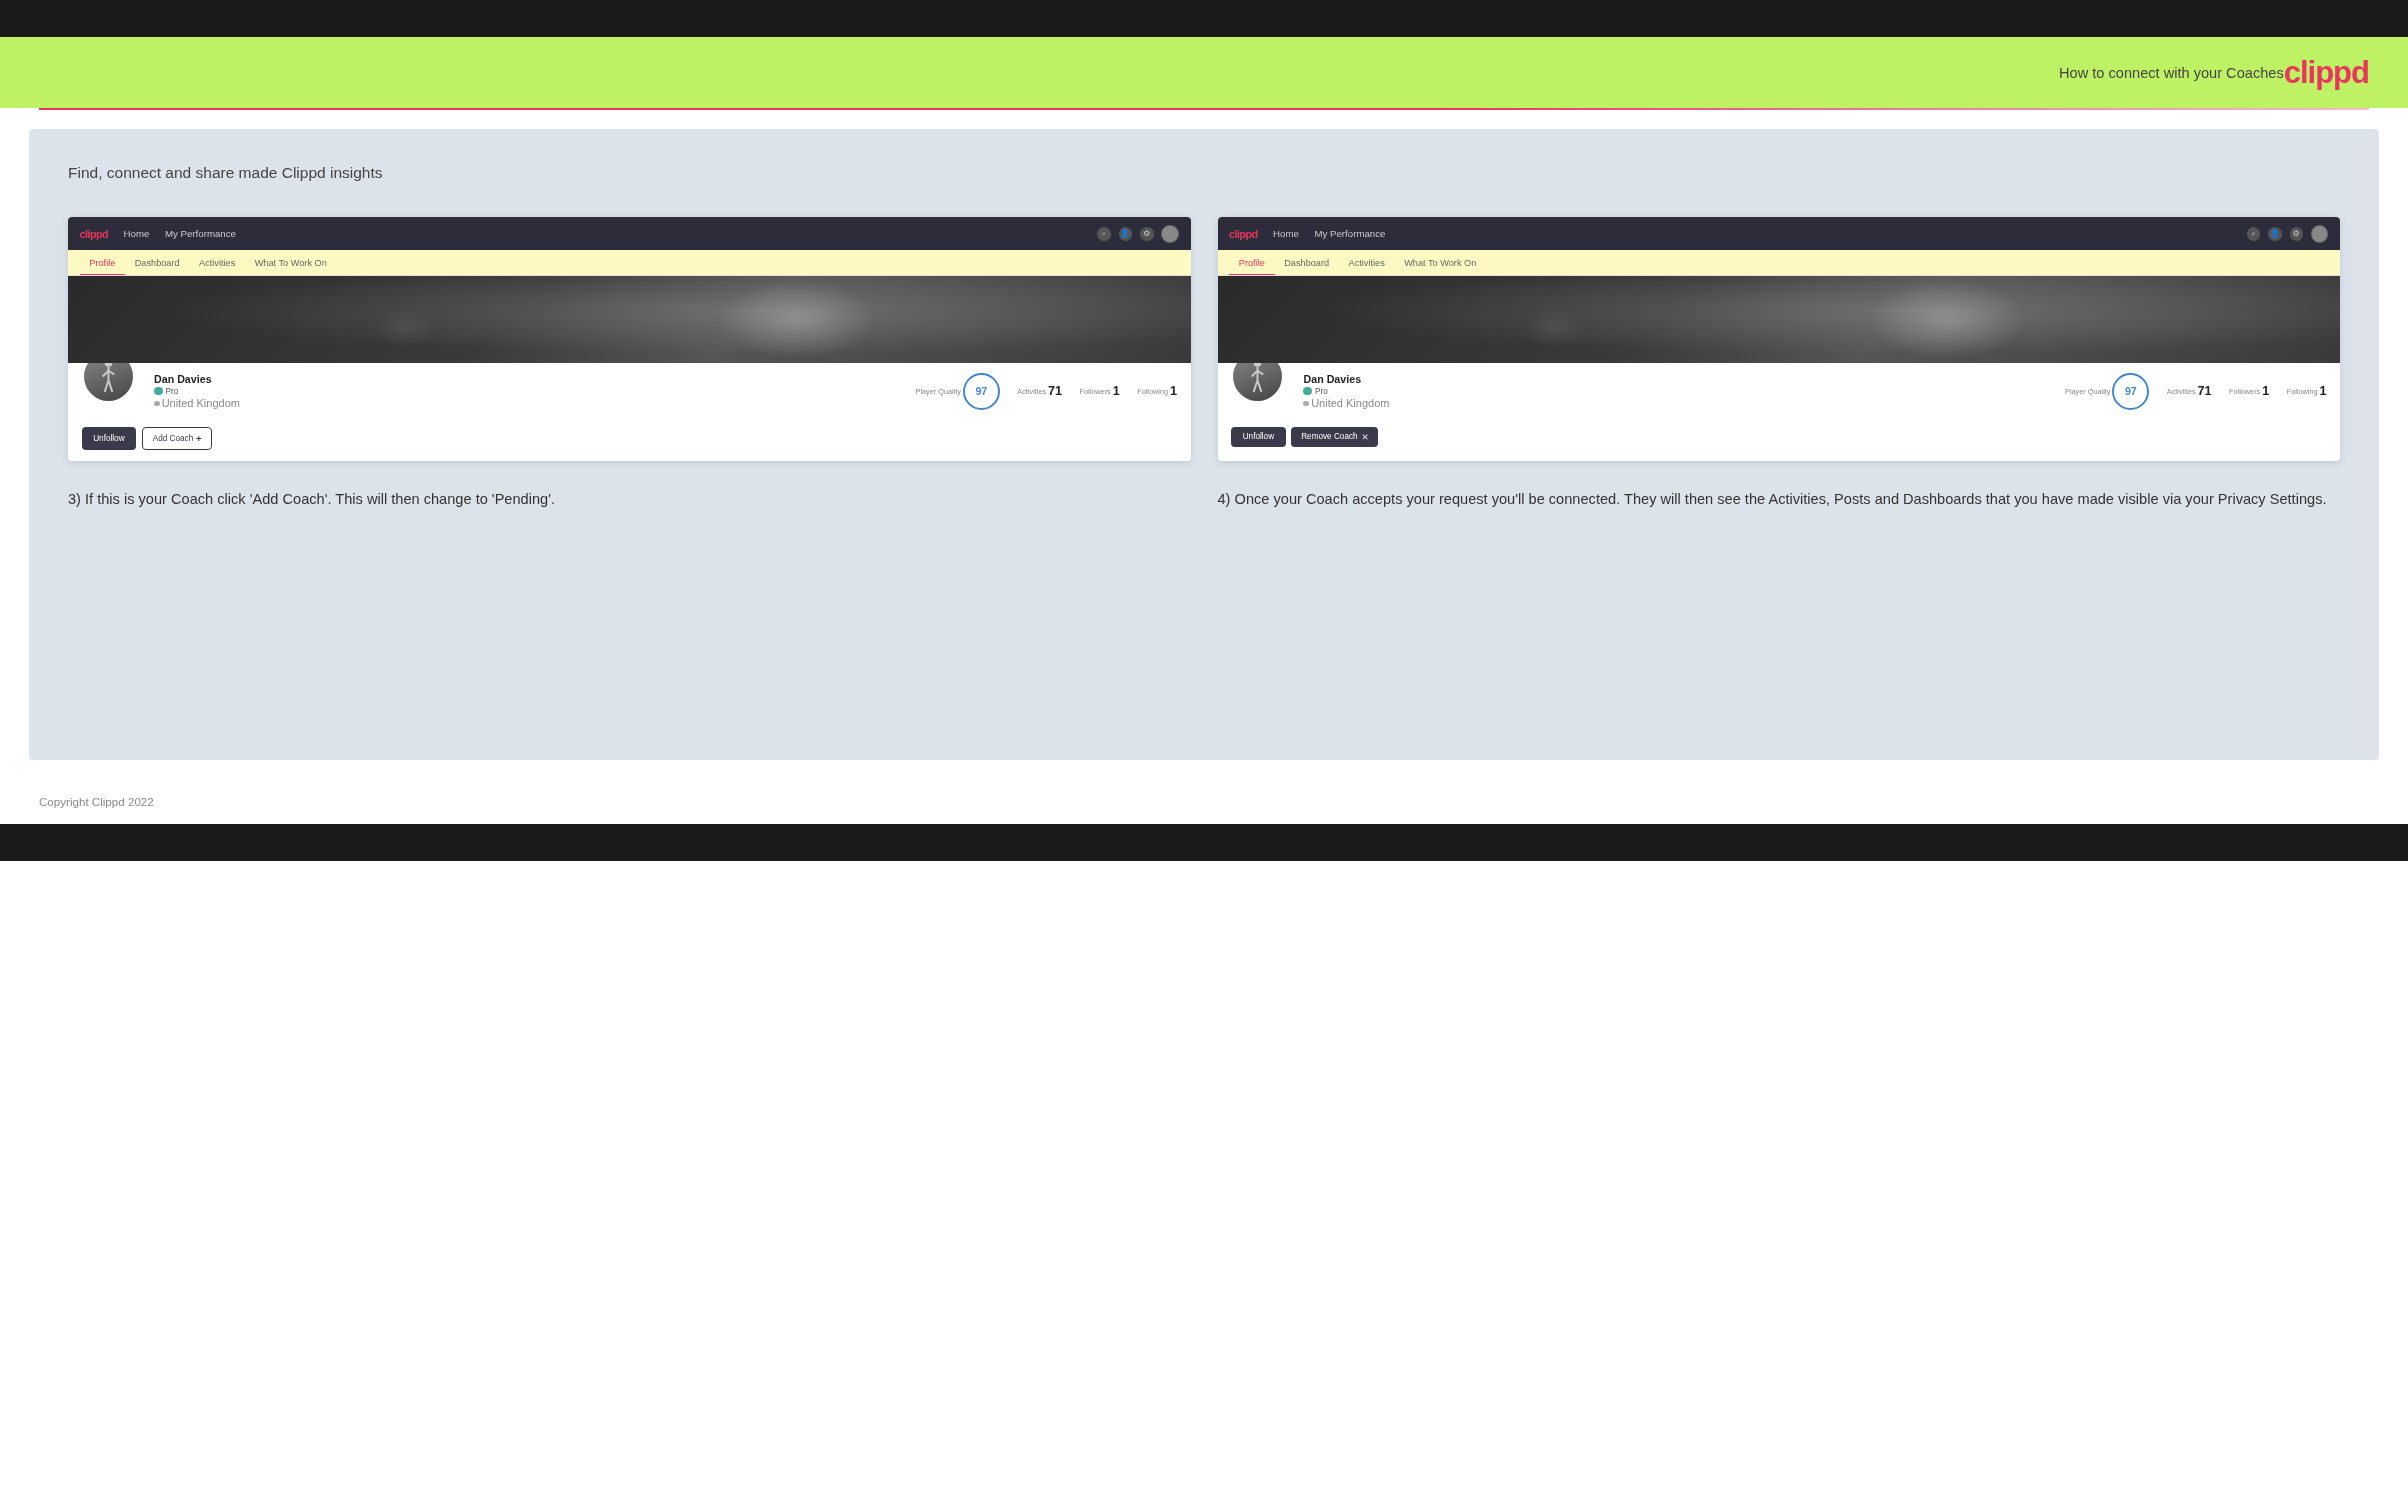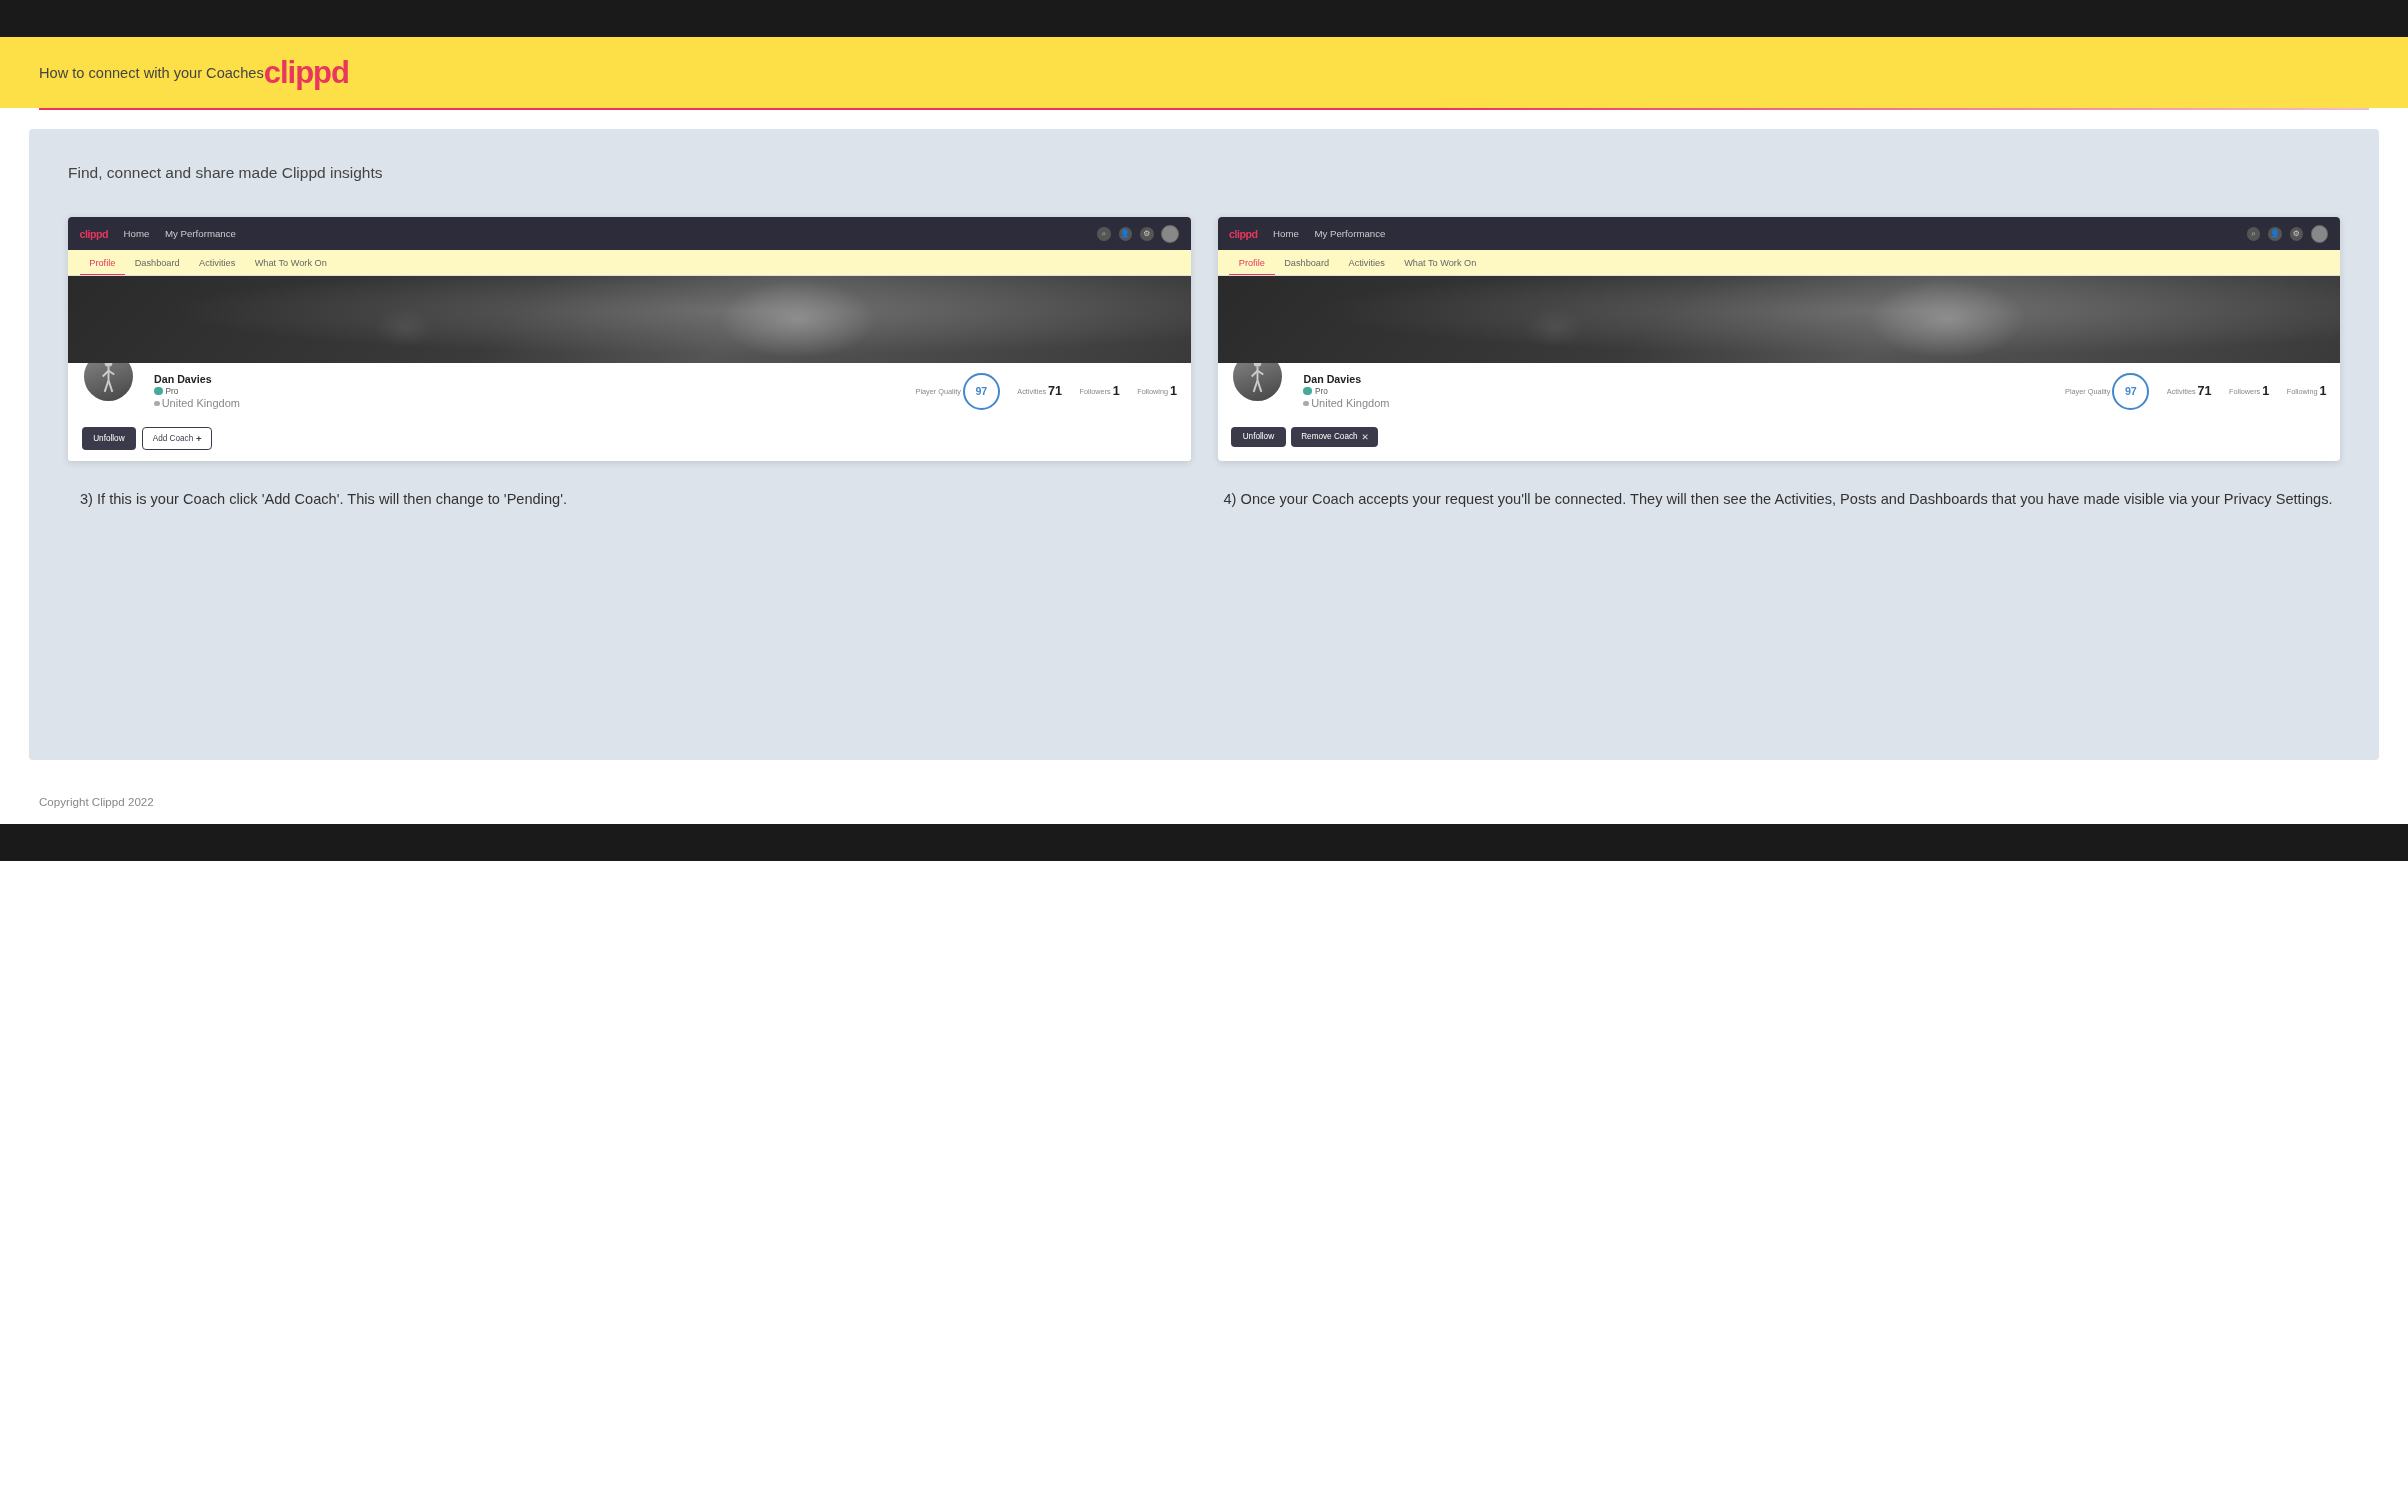--- a/index.html
+++ b/index.html
@@ -13,23 +13,23 @@
     .top-bar {
       background: #1a1a1a;
       height: 37px;
       width: 100%;
     }
 
     
     .header {
       display: flex;
       align-items: center;
-      justify-content: flex-start;
+      justify-content: flex-end;
       padding: 17.5px 39px;
-      background: #fde047;
+      background: #bef264;
     }
     .header-title {
       font-size: 14.6px;
       color: #444;
       font-weight: 400;
     }
     .logo {
       font-size: 31px;
       font-weight: 700;
       color: #e8365d;
@@ -331,21 +331,20 @@
     }
     .mock-btn-x {
       font-size: 8.7px;
       opacity: 0.8;
     }
 
     
     .caption-row {
       display: flex;
       gap: 27px;
-      margin-left: 12px;
     }
     .caption {
       flex: 1;
       font-size: 14.6px;
       color: #333;
       line-height: 1.55;
     }
 
     
     .footer {

